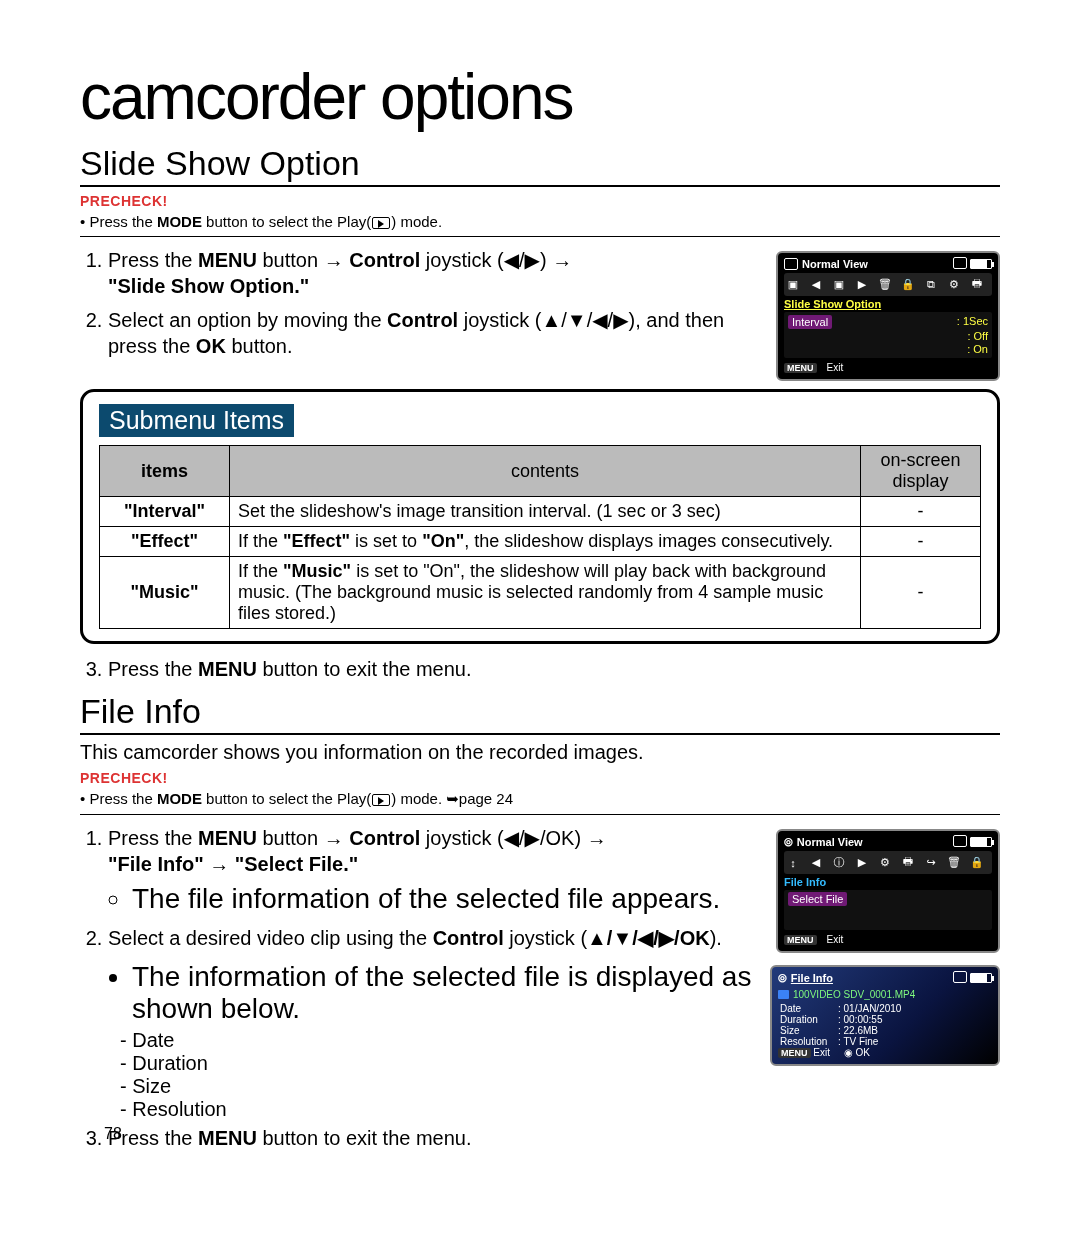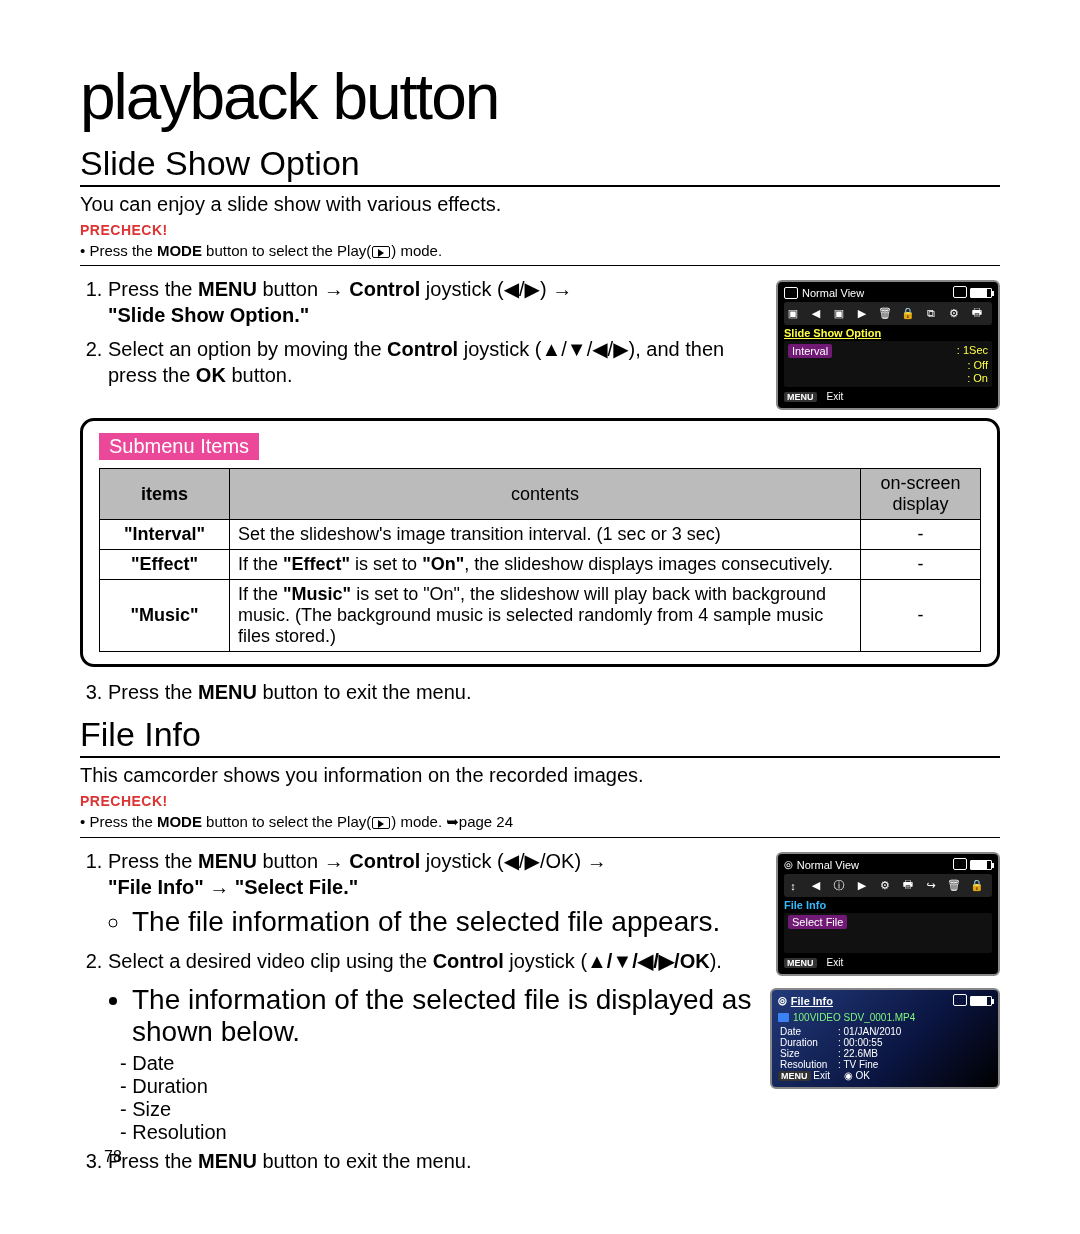--- a/index.html
+++ b/index.html
@@ -95,21 +95,21 @@
     border: 2px solid #888;
     border-radius: 6px;
     padding: 4px 6px 6px 6px;
     color: #fff;
   }
   .osd-top {
     display: flex;
     align-items: center;
     justify-content: space-between;
     font-size: 11px;
-    font-weight: normal;
+    font-weight: bold;
     margin-bottom: 2px;
   }
   .osd-top-left { display: flex; align-items: center; gap: 4px; }
   .osd-sq {
     display:inline-block; width:14px; height:12px;
     border:1px solid #fff; border-radius:2px;
   }
   .osd-batt {
     display:inline-block; width:22px; height:10px;
     border:1px solid #fff; border-radius:1px; position:relative;
@@ -185,23 +185,23 @@
   
   .submenu-box {
     border: 3px solid #000;
     border-radius: 14px;
     padding: 12px 16px 12px 16px;
     margin: 16px 0 12px 0;
     clear: both;
   }
   .submenu-label {
     display: inline-block;
-    background: #ec4899;
+    background: #0c4a6e;
     color: #fff;
-    font-size: 20px;
+    font-size: 25px;
     padding: 2px 10px;
     margin-bottom: 8px;
   }
   table.submenu {
     width: 100%;
     border-collapse: collapse;
     font-size: 18px;
   }
   table.submenu th, table.submenu td {
     border: 1px solid #000;
@@ -228,24 +228,23 @@
     position: absolute;
     left: 24px;
     font-size: 16px;
   }
   b { font-weight: bold; }
 </style>
 </head>
 <body>
 
 <div class="page">
-  <div class="title">playback button</div>
+  <div class="title">camcorder options</div>
 
   <div class="h2">Slide Show Option</div>
-  <div class="intro">You can enjoy a slide show with various effects.</div>
   <div class="precheck">PRECHECK!</div>
   <div class="small-list">
     <div class="row">• <span>Press the </span><b>MODE</b><span> button to select the Play(</span><span class="play-icon"></span><span>) mode.</span></div>
   </div>
 
   <div class="right-figure">
     <div class="osd">
       <div class="osd-top">
         <span class="osd-top-left">
             <span class="osd-sq"></span>

